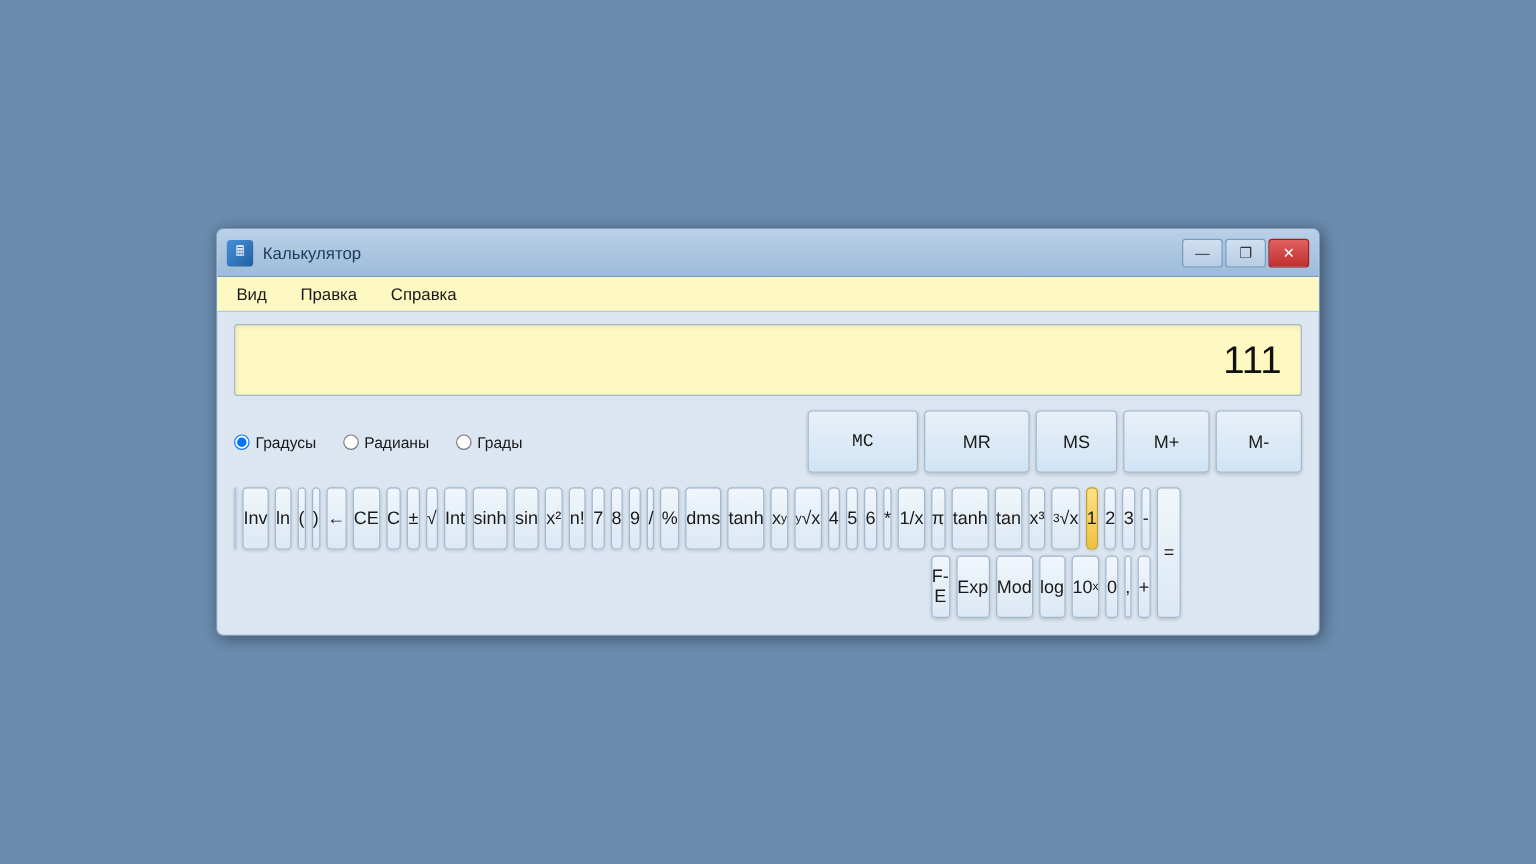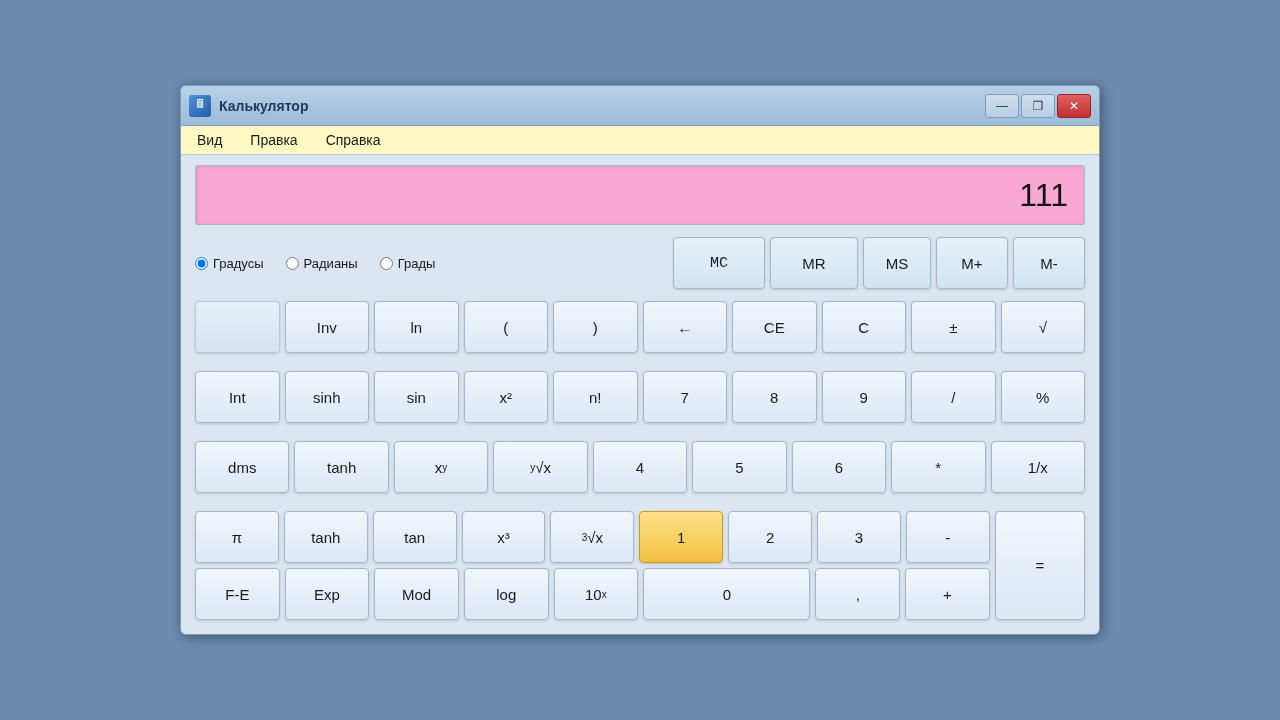--- a/index.html
+++ b/index.html
@@ -40,21 +40,21 @@
       background: linear-gradient(135deg, #4a90d9, #2060a0);
       border-radius: 3px;
       display: flex;
       align-items: center;
       justify-content: center;
       font-size: 12px;
       color: white;
     }
     .title-text {
       font-size: 14px;
-      font-weight: 700;
+      font-weight: 400;
       color: #1a3a5c;
       text-align: right;
     }
     .title-buttons {
       display: flex;
       gap: 2px;
     }
     .title-btn {
       width: 34px;
       height: 24px;
@@ -83,21 +83,21 @@
     .menu-item {
       font-size: 14px;
       color: #1a1a1a;
       cursor: pointer;
       padding: 2px 4px;
     }
     .calc-body {
       padding: 10px 14px 14px 14px;
     }
     .display {
-      background: #f9a8d4;
+      background: #fef9c3;
       border: 1px solid #a0b8d0;
       border-radius: 3px;
       height: 60px;
       display: flex;
       align-items: center;
       justify-content: flex-end;
       padding: 0 16px;
       margin-bottom: 12px;
       font-size: 32px;
       font-weight: 400;
@@ -115,22 +115,22 @@
       display: flex;
       align-items: center;
       gap: 5px;
       font-size: 13px;
       color: #1a1a1a;
       cursor: pointer;
     }
     .radio-label input { cursor: pointer; }
     .buttons-area {
       display: flex;
-      flex-direction: column;
-      gap: 18px;
+      flex-direction: row;
+      gap: 5px;
     }
     .btn-row {
       display: flex;
       gap: 5px;
     }
     .btn {
       flex: 1;
       height: 52px;
       border: 1px solid #a0b8d0;
       border-radius: 4px;

